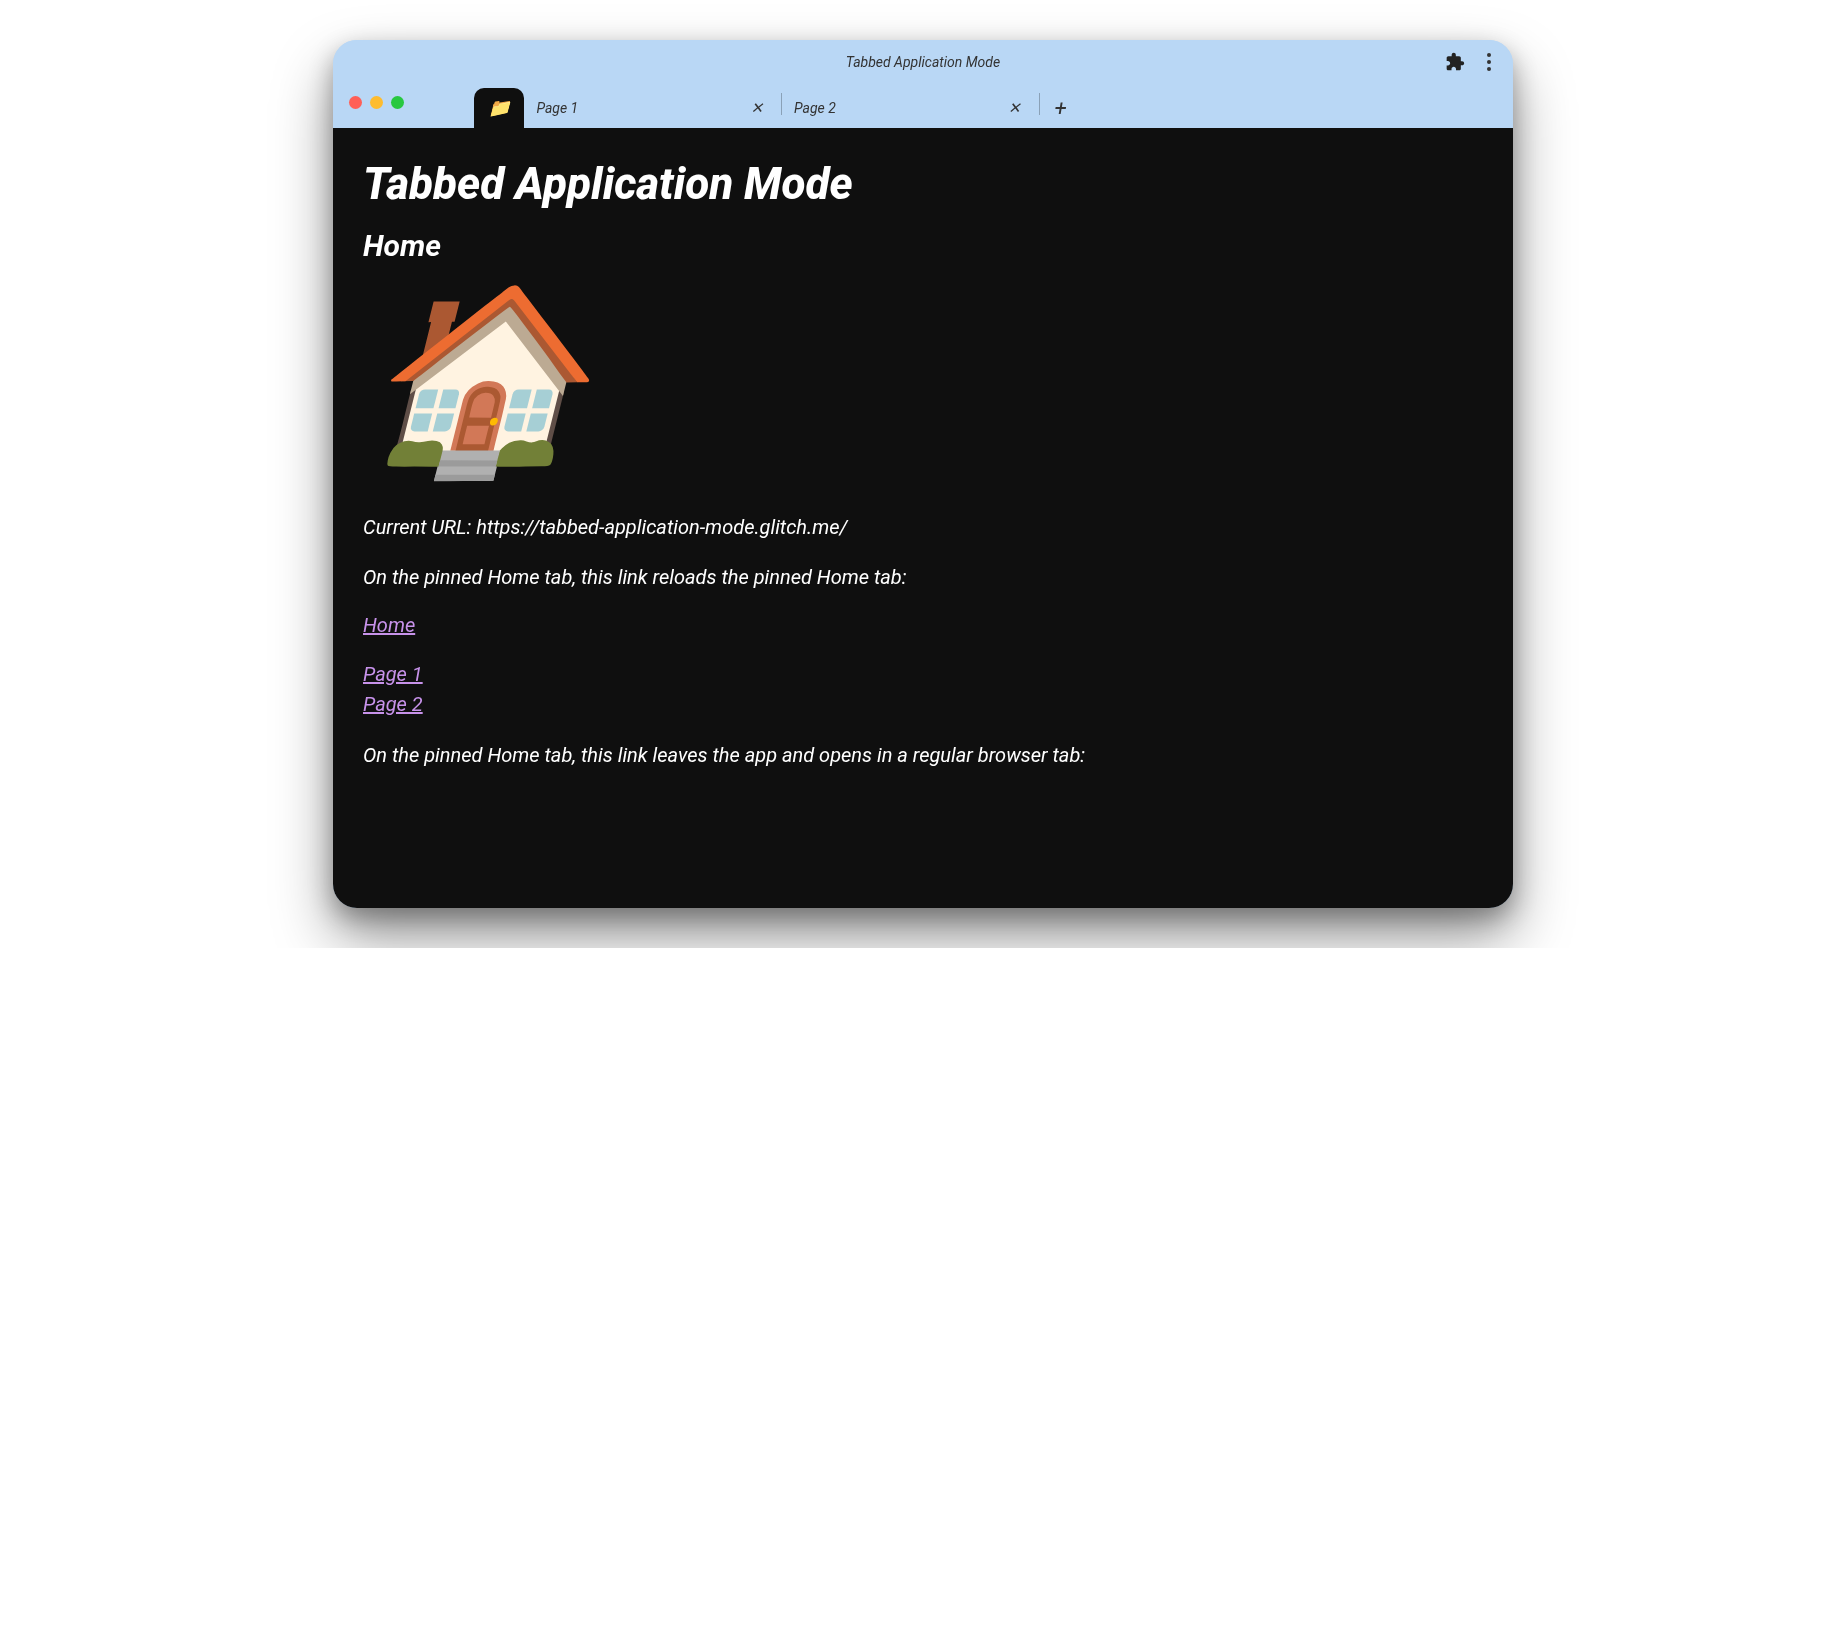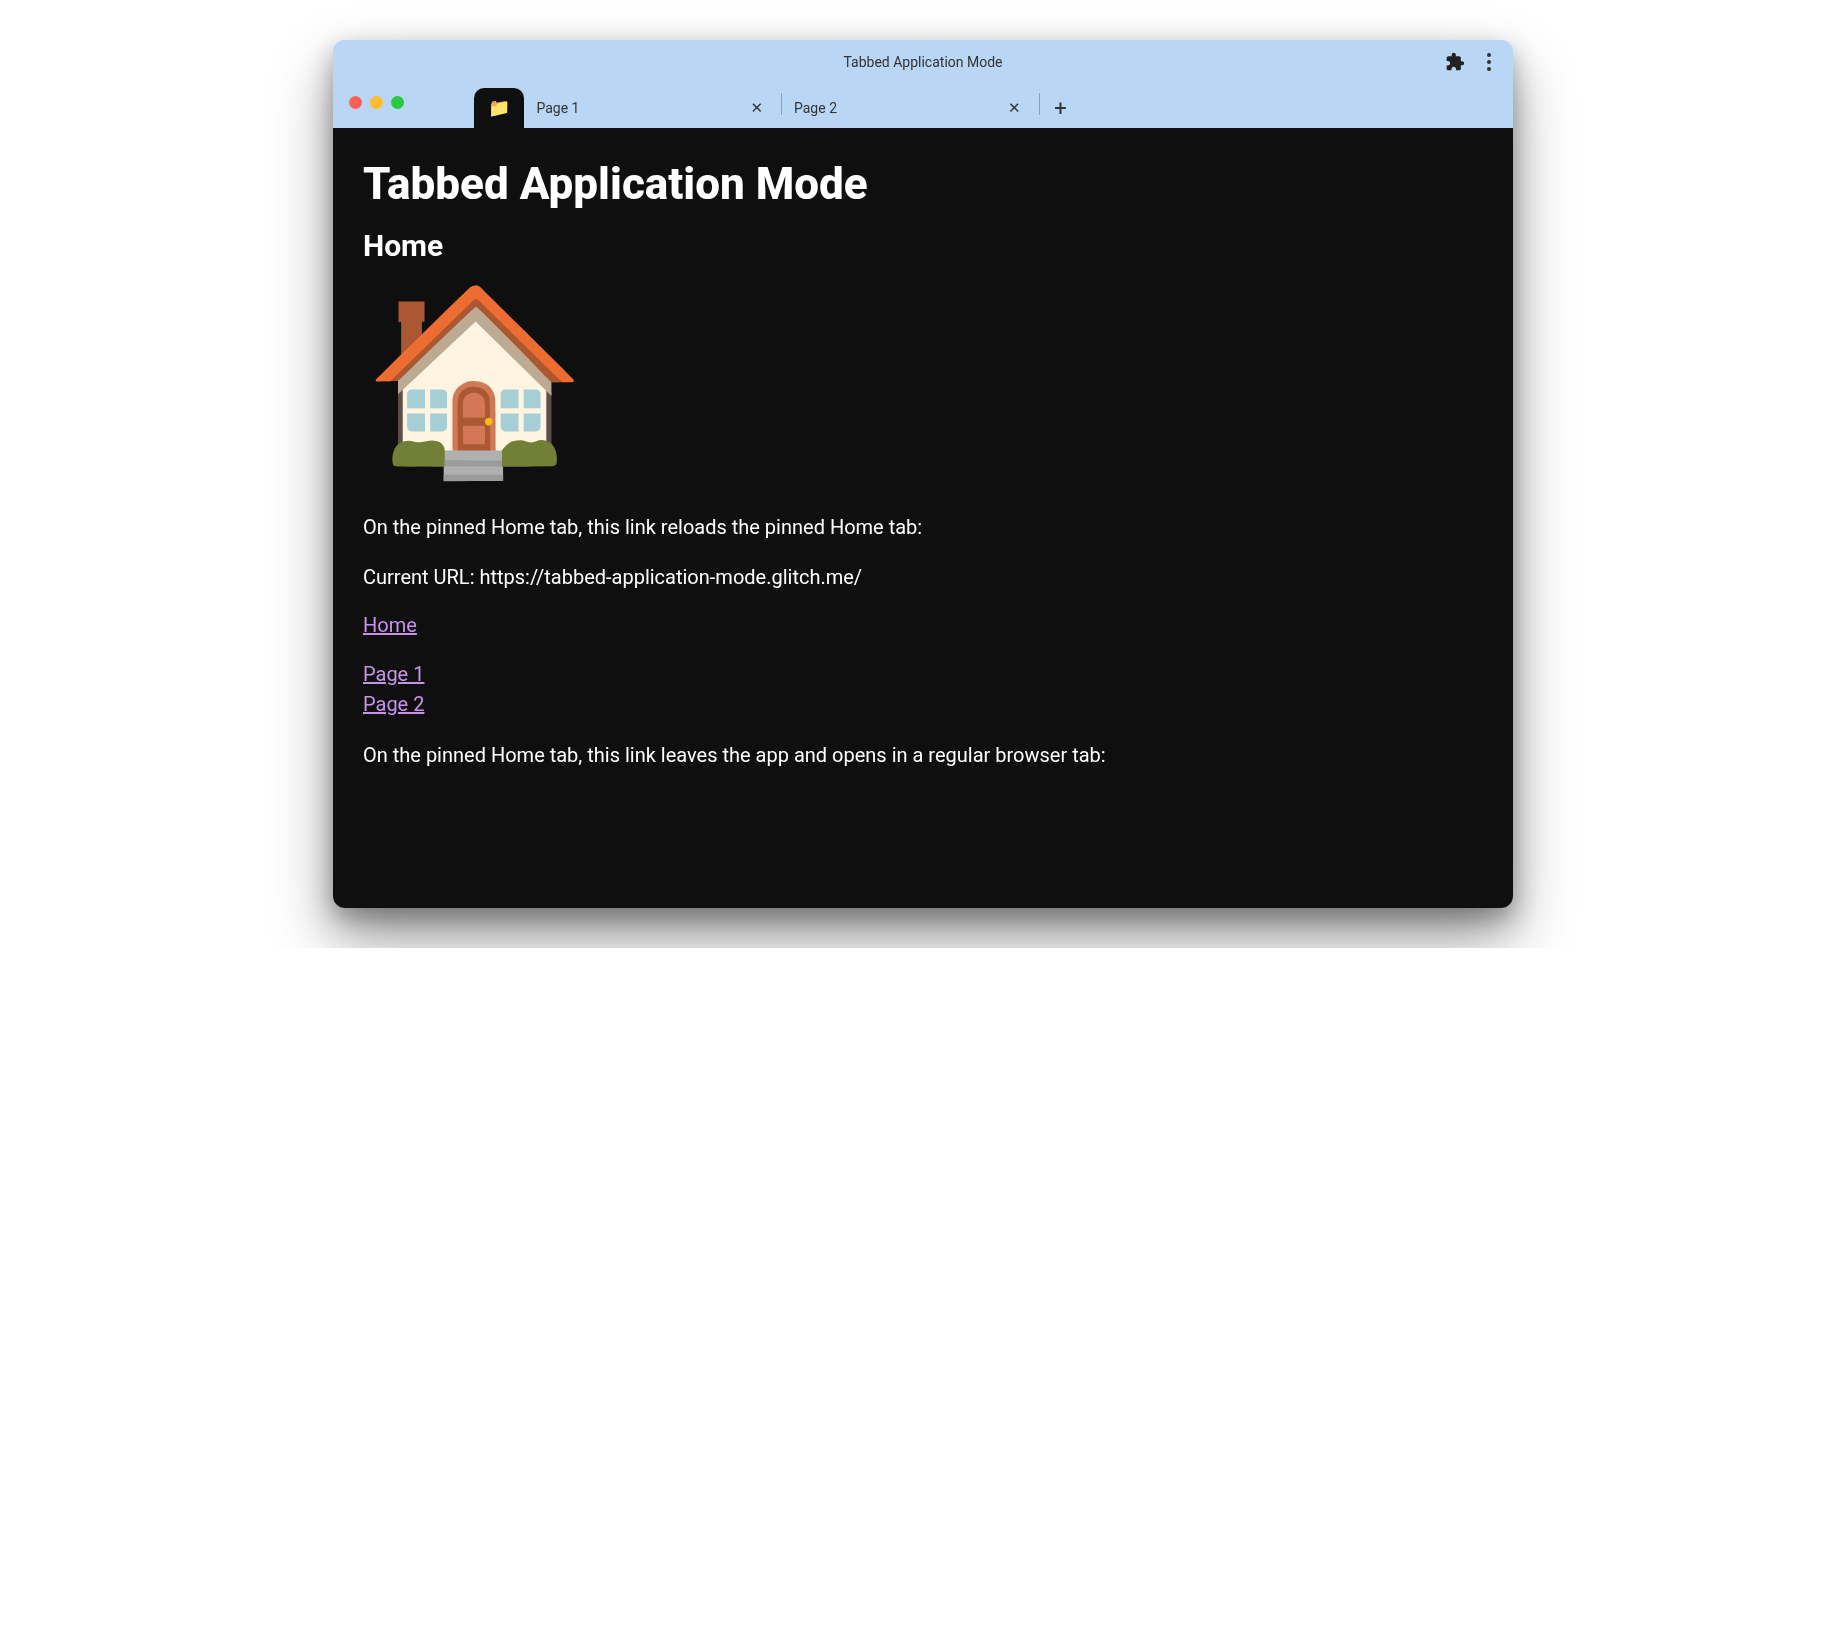--- a/index.html
+++ b/index.html
@@ -11,23 +11,24 @@
       font-family: -apple-system, BlinkMacSystemFont, "Segoe UI", Roboto, Helvetica, Arial, sans-serif;
       background: transparent;
       display: flex;
       justify-content: center;
       align-items: flex-start;
       padding: 40px 20px;
     }
     .window {
       width: 1180px;
       background: #b9d7f5;
-      border-radius: 12px;
+      border-radius: 24px;
       overflow: hidden;
       box-shadow: 0 30px 60px rgba(0,0,0,0.4), 0 10px 25px rgba(0,0,0,0.3);
+      font-style: italic;
     }
     .title-bar {
       background: #b9d7f5;
       height: 44px;
       display: flex;
       align-items: center;
       position: relative;
       padding: 0 14px;
     }
     .window-title {
@@ -227,23 +228,23 @@
 
     <div class="new-tab">+</div>
   </div>
 
   <div class="content">
     <h1>Tabbed Application Mode</h1>
     <h2>Home</h2>
 
     <div class="house-emoji">🏠</div>
 
+    <p>Current URL: https://tabbed-application-mode.glitch.me/</p>
+
     <p>On the pinned Home tab, this link reloads the pinned Home tab:</p>
-
-    <p>Current URL: https://tabbed-application-mode.glitch.me/</p>
     <div class="link-block">
       <a href="#">Home</a>
     </div>
 
     <div class="link-block">
       <div class="link-line"><a href="#">Page 1</a></div>
       <div class="link-line"><a href="#">Page 2</a></div>
     </div>
 
     <p>On the pinned Home tab, this link leaves the app and opens in a regular browser tab:</p>

